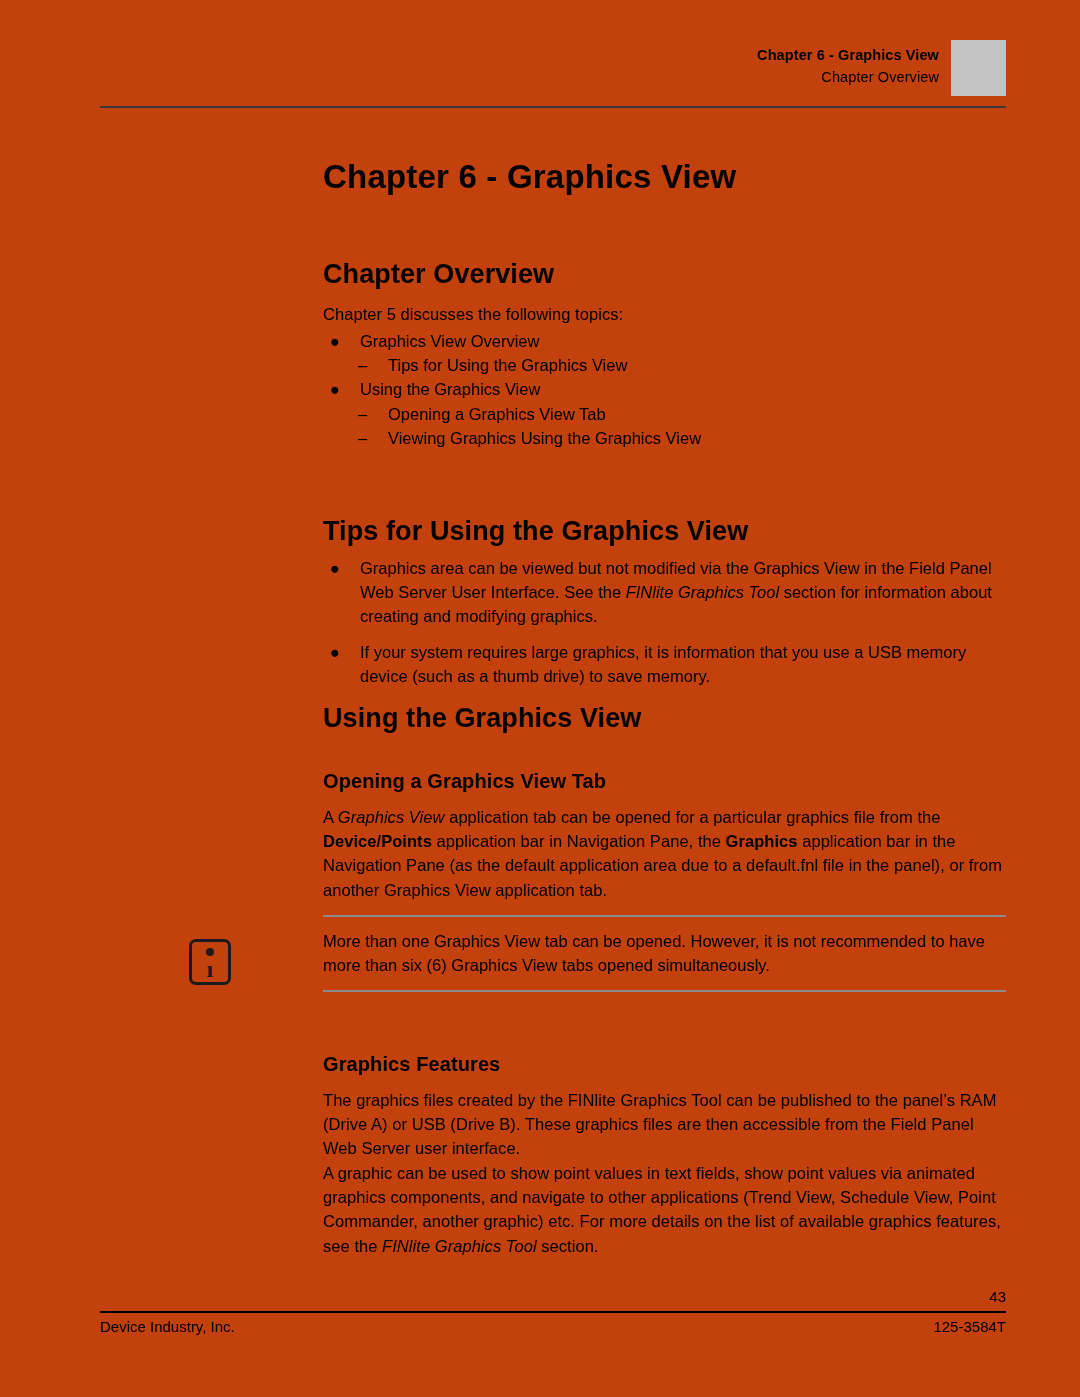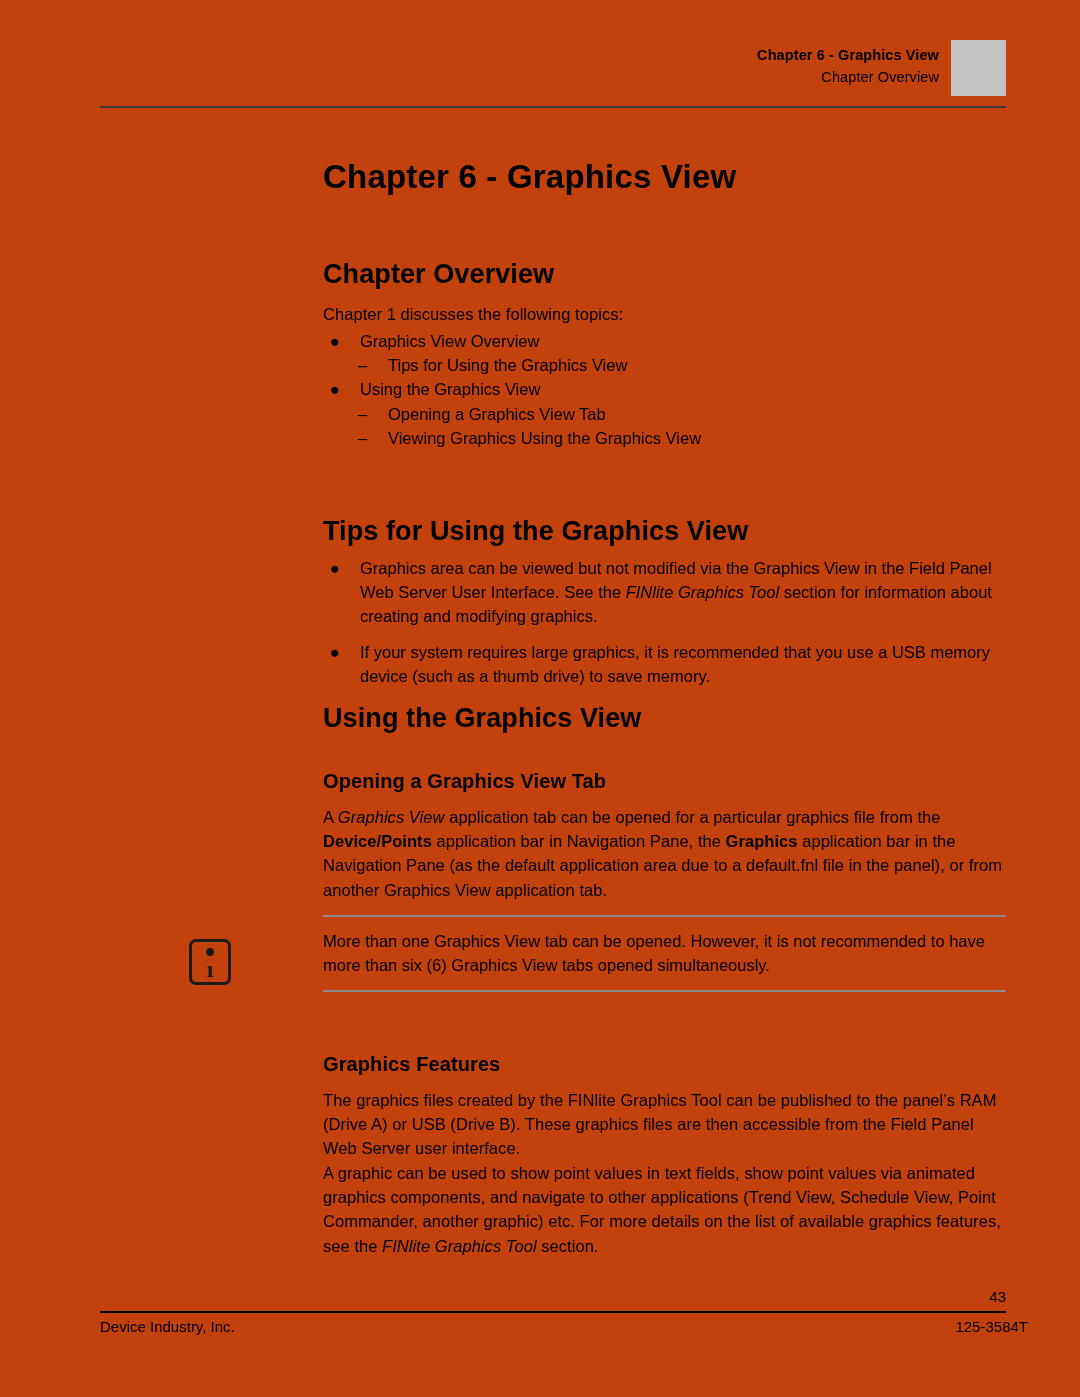--- a/index.html
+++ b/index.html
@@ -243,21 +243,20 @@
     line-height: 20px;
   }
   .footer-right {
     position: absolute;
     left: 0;
     top: 1317px;
     width: 1006px;
     text-align: right;
     font-size: 15px;
     line-height: 20px;
-    padding-left: 22px;
   }
 
   i { font-style: italic; }
   b { font-weight: bold; }
 </style>
 </head>
 <body>
 
 <div class="page">
 
@@ -272,21 +271,21 @@
 
   <div class="content">
 
     <h1 class="chapter-title">Chapter 6 - Graphics View</h1>
 
     <div class="blk" style="top:259px;">
       <h2 class="section-title">Chapter Overview</h2>
     </div>
 
     <div class="blk" style="top:302px;">
-      <p class="body">Chapter 1 discusses the following topics:</p>
+      <p class="body">Chapter 5 discusses the following topics:</p>
     </div>
 
     <div class="blk" style="top:329px;">
       <ul class="lvl1">
         <li class="bullet">
           <span class="marker">●</span>
           <span>Graphics View Overview</span>
         </li>
         <li class="dash">
           <span class="marker">–</span>
@@ -315,21 +314,21 @@
     </div>
 
     <div class="blk" style="top:556px;">
       <ul class="lvl1">
         <li class="tip">
           <span class="marker">●</span>
           <span><span>Graphics area can be viewed but not modified via the Graphics View in the Field Panel Web Server User Interface. See the </span><i>FINlite Graphics Tool</i><span> section for information about creating and modifying graphics.</span></span>
         </li>
         <li class="tip">
           <span class="marker">●</span>
-          <span>If your system requires large graphics, it is recommended that you use a USB memory device (such as a thumb drive) to save memory.</span>
+          <span>If your system requires large graphics, it is information that you use a USB memory device (such as a thumb drive) to save memory.</span>
         </li>
       </ul>
     </div>
 
     <div class="blk" style="top:703px;">
       <h2 class="section-title">Using the Graphics View</h2>
     </div>
 
     <div class="blk" style="top:770px;">
       <h3 class="sub-title">Opening a Graphics View Tab</h3>

